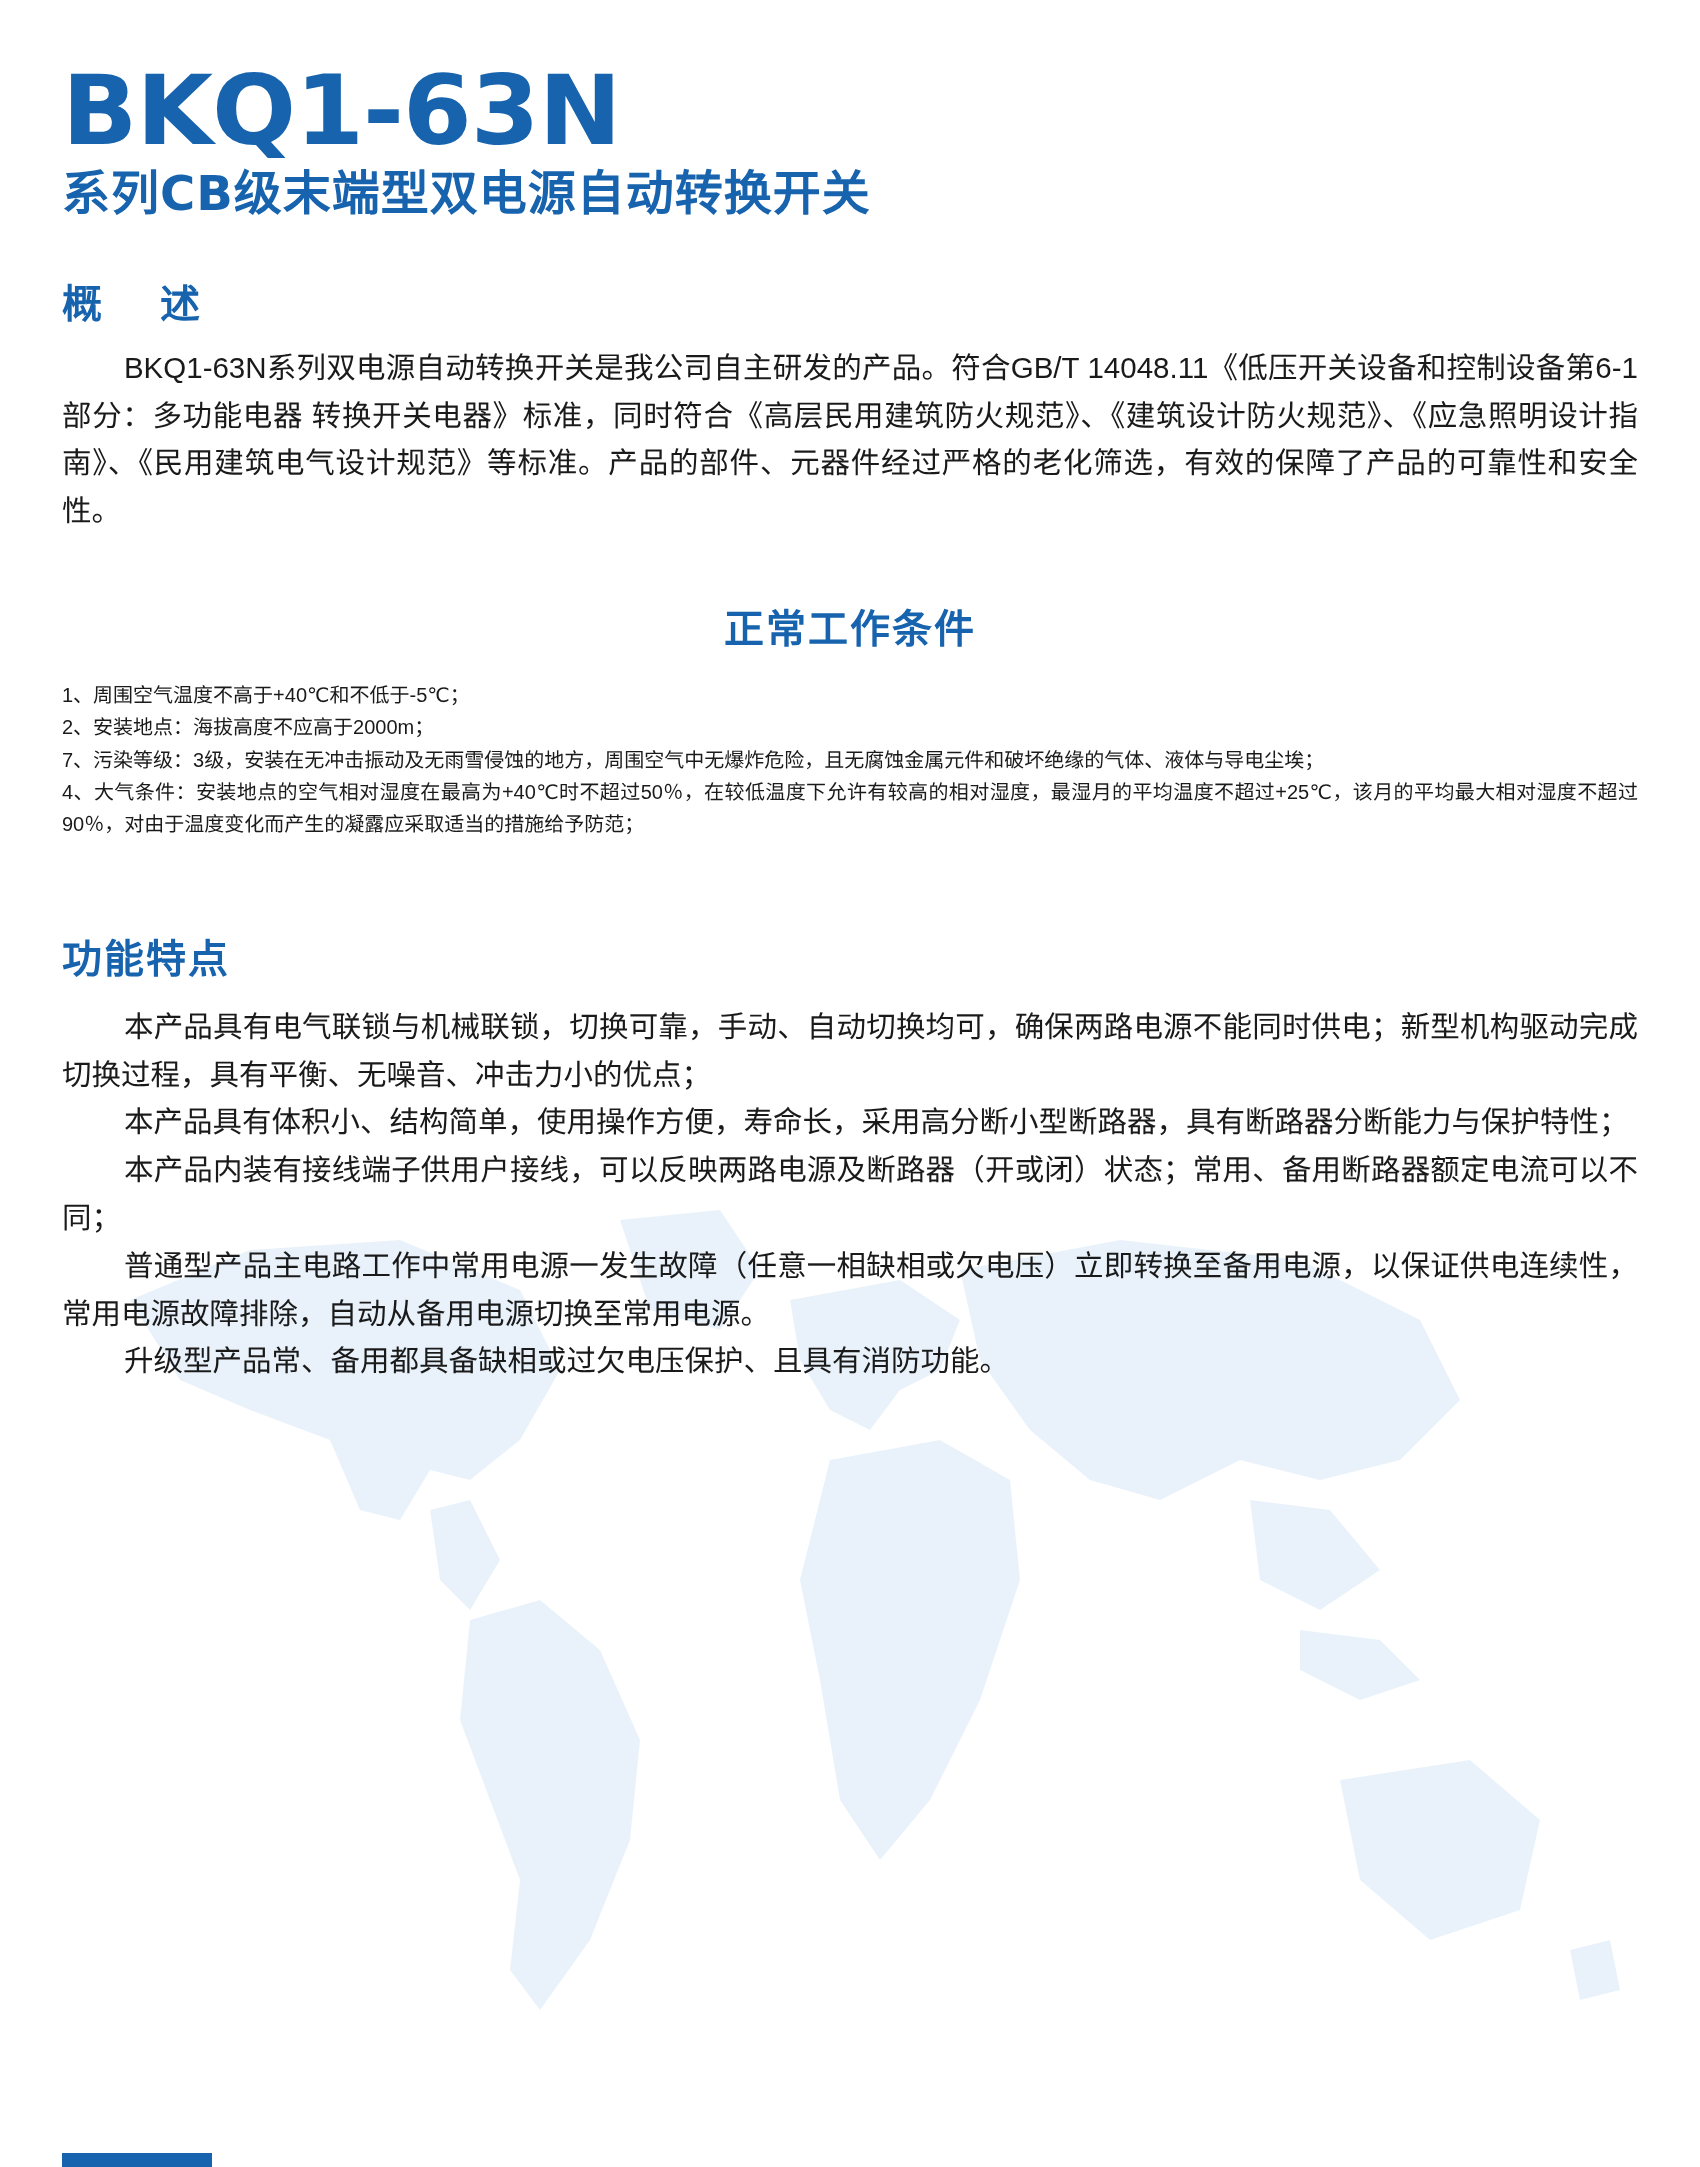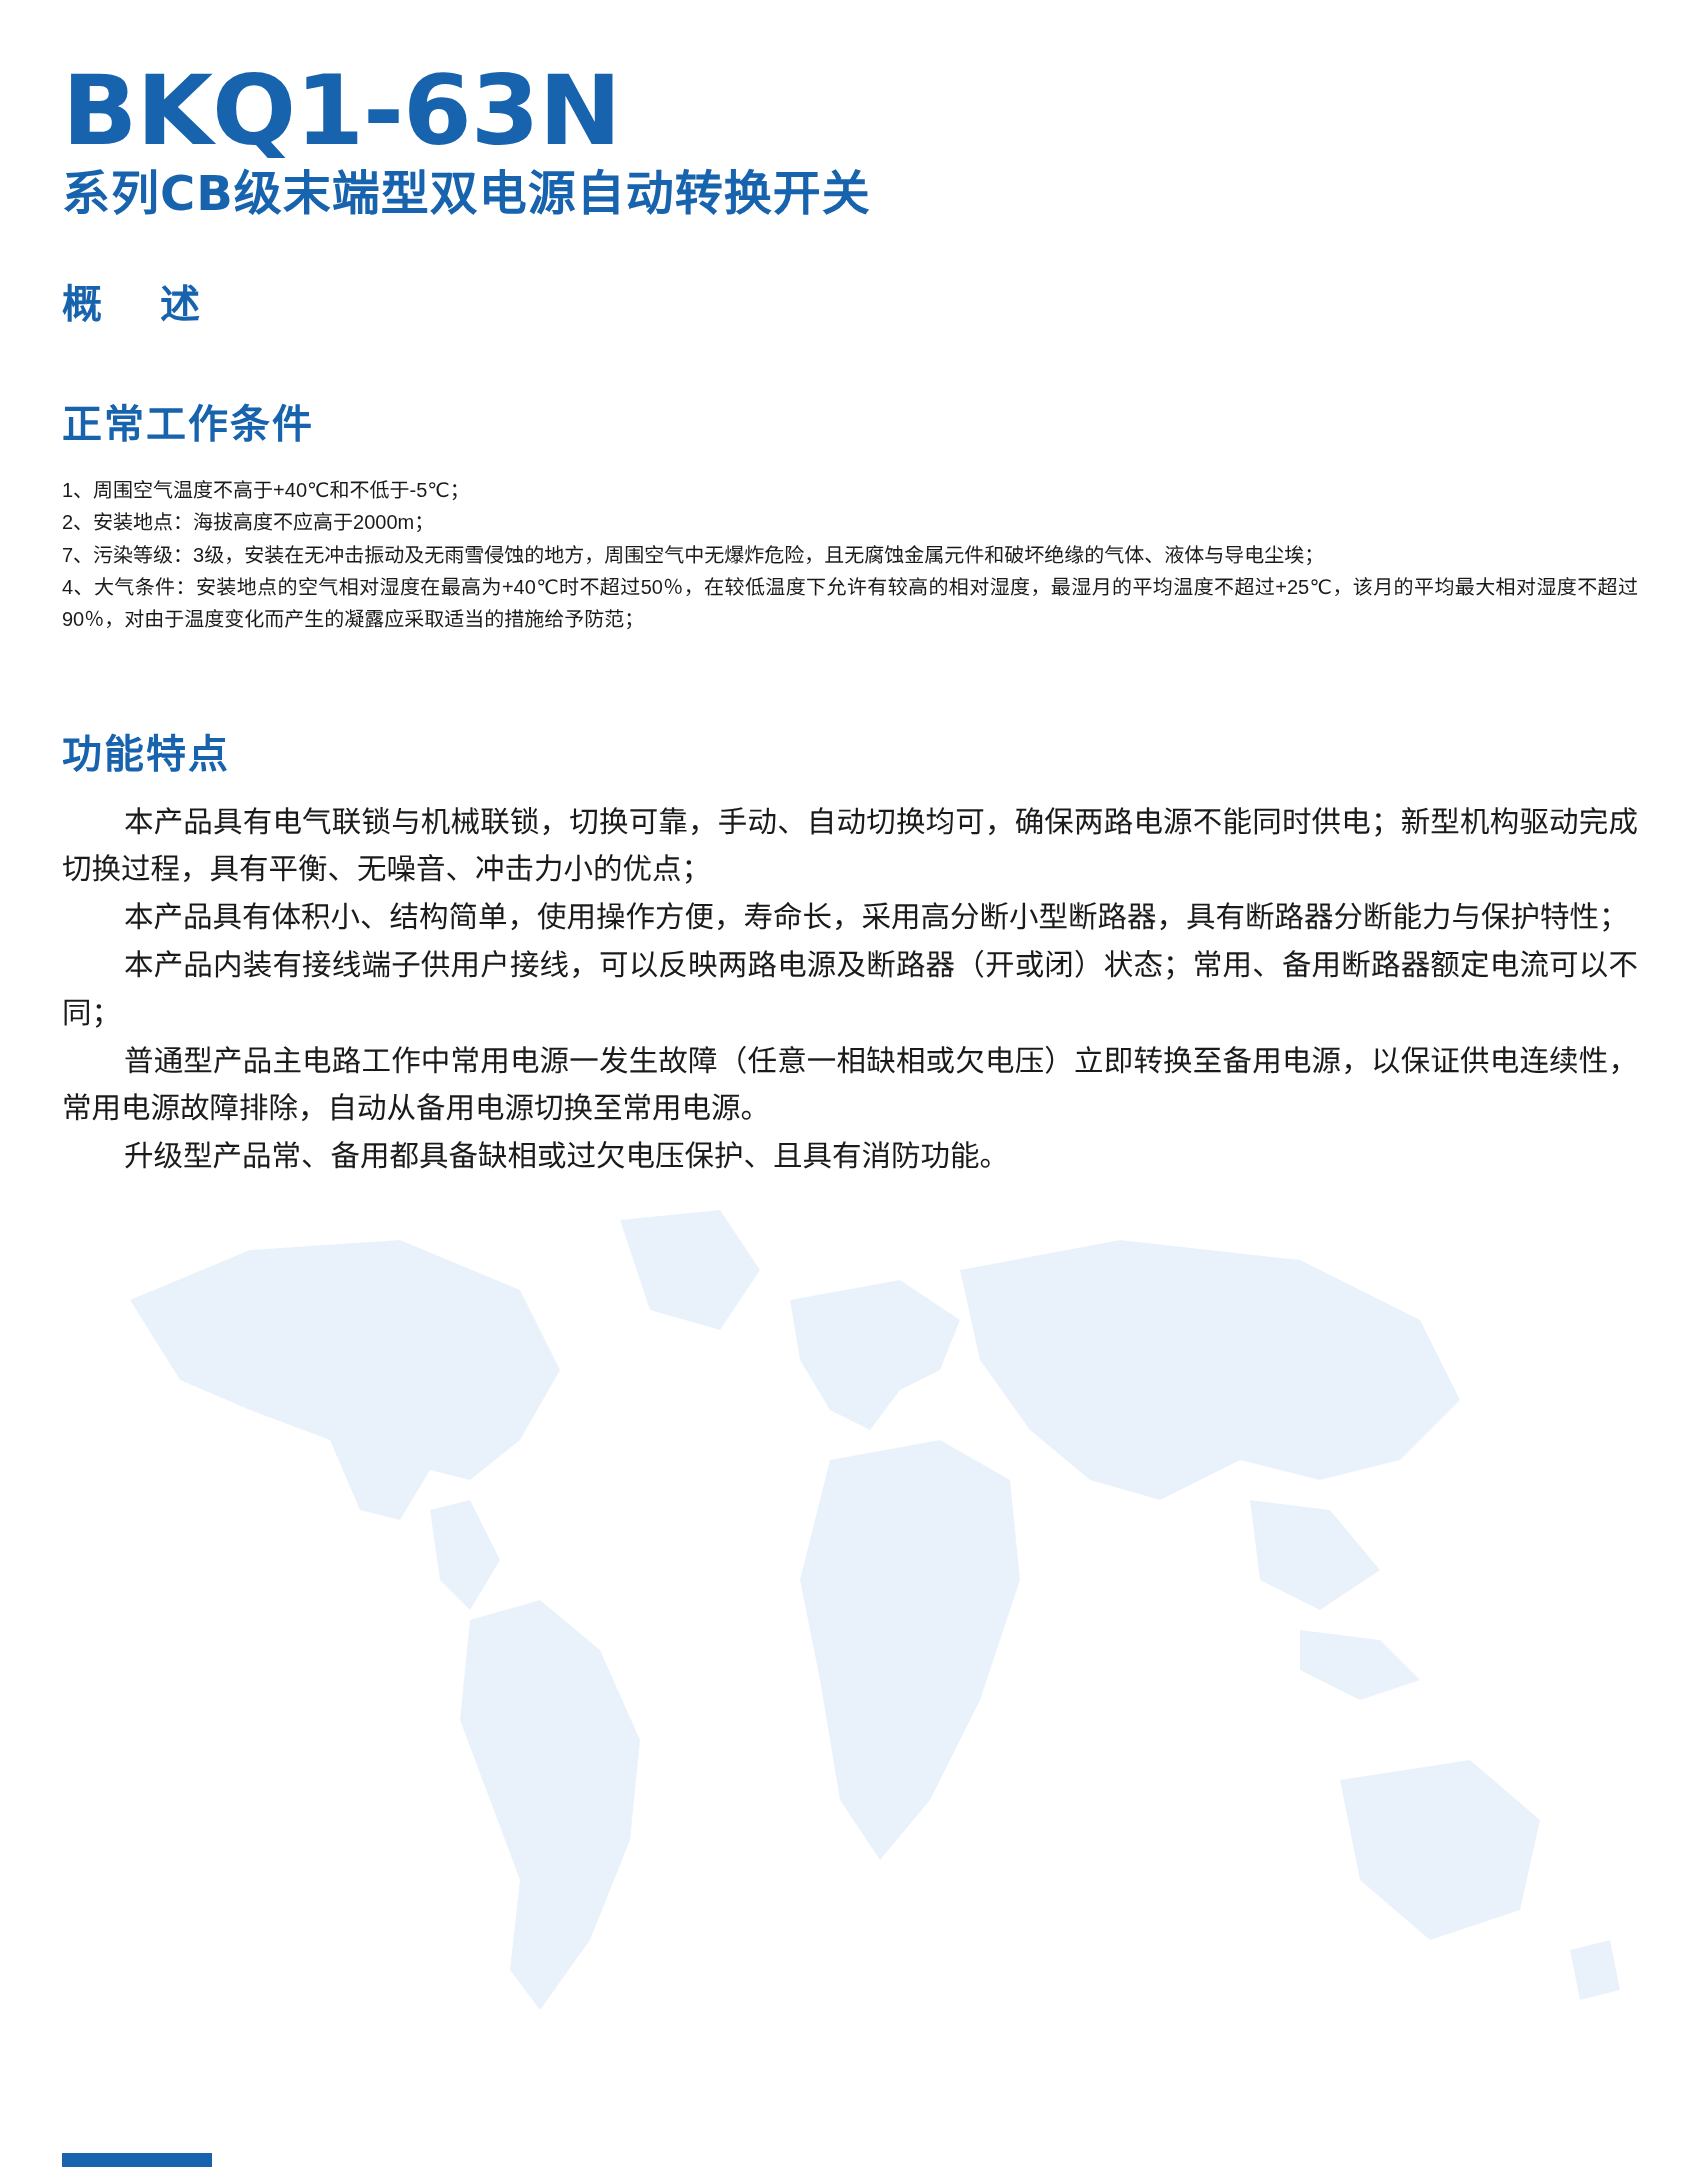--- a/index.html
+++ b/index.html
@@ -92,21 +92,21 @@
     line-height: 1.62;
     color: #1a1a1a;
     margin: 0;
     text-align: justify;
     text-justify: inter-ideograph;
   }
 
   #sec-overview { margin-top: 52px; }
   #sec-scope { margin-top: 52px; }
   #sec-conditions { margin-top: 62px; }
-  #sec-conditions .section-heading { margin-bottom: 24px; }
+  #sec-conditions .section-heading { margin-bottom: 24px; text-align: center; }
   #sec-features { margin-top: 86px; }
   #sec-features .section-heading { margin-bottom: 18px; }
   #sec-features .para { margin-bottom: 0; }
 
   .bottom-mark {
     position: absolute;
     left: 62px;
     bottom: 0;
     width: 150px;
     height: 14px;
@@ -146,20 +146,21 @@
 
 <div class="page">
 
   <header class="doc-header">
     <h1 class="doc-title">BKQ1-63N</h1>
     <h2 class="doc-subtitle">系列CB级末端型双电源自动转换开关</h2>
   </header>
 
   <section class="section" id="sec-overview">
     <h3 class="section-heading spaced">概    述</h3>
+    <p class="para indent">BKQ1-63N系列双电源自动转换开关是我公司自主研发的产品。符合GB/T 14048.11《低压开关设备和控制设备第6-1部分：多功能电器 转换开关电器》标准，同时符合《高层民用建筑防火规范》、《建筑设计防火规范》、《应急照明设计指南》、《民用建筑电气设计规范》等标准。产品的部件、元器件经过严格的老化筛选，有效的保障了产品的可靠性和安全性。</p>
   </section>
 
 
   <section class="section" id="sec-conditions">
     <h3 class="section-heading">正常工作条件</h3>
     <p class="list-line">1、周围空气温度不高于+40℃和不低于-5℃；</p>
     <p class="list-line">2、安装地点：海拔高度不应高于2000m；</p>
     <p class="list-line">7、污染等级：3级，安装在无冲击振动及无雨雪侵蚀的地方，周围空气中无爆炸危险，且无腐蚀金属元件和破坏绝缘的气体、液体与导电尘埃；</p>
     <p class="list-line">4、大气条件：安装地点的空气相对湿度在最高为+40℃时不超过50％，在较低温度下允许有较高的相对湿度，最湿月的平均温度不超过+25℃，该月的平均最大相对湿度不超过90％，对由于温度变化而产生的凝露应采取适当的措施给予防范；</p>
   </section>

